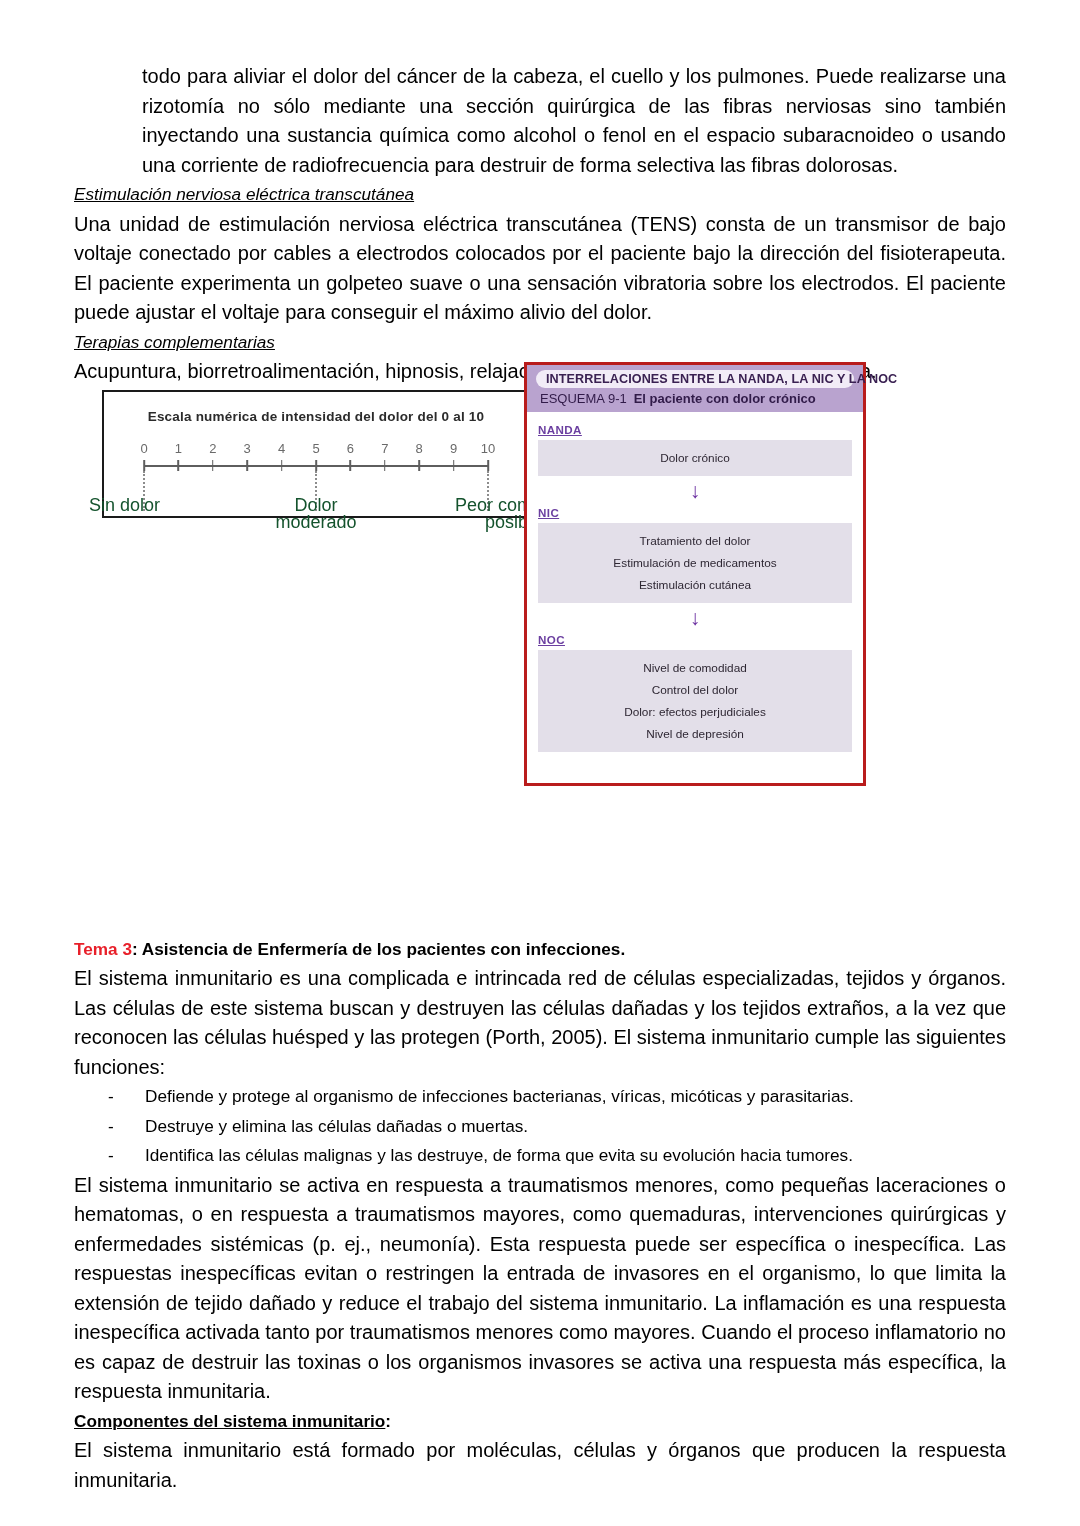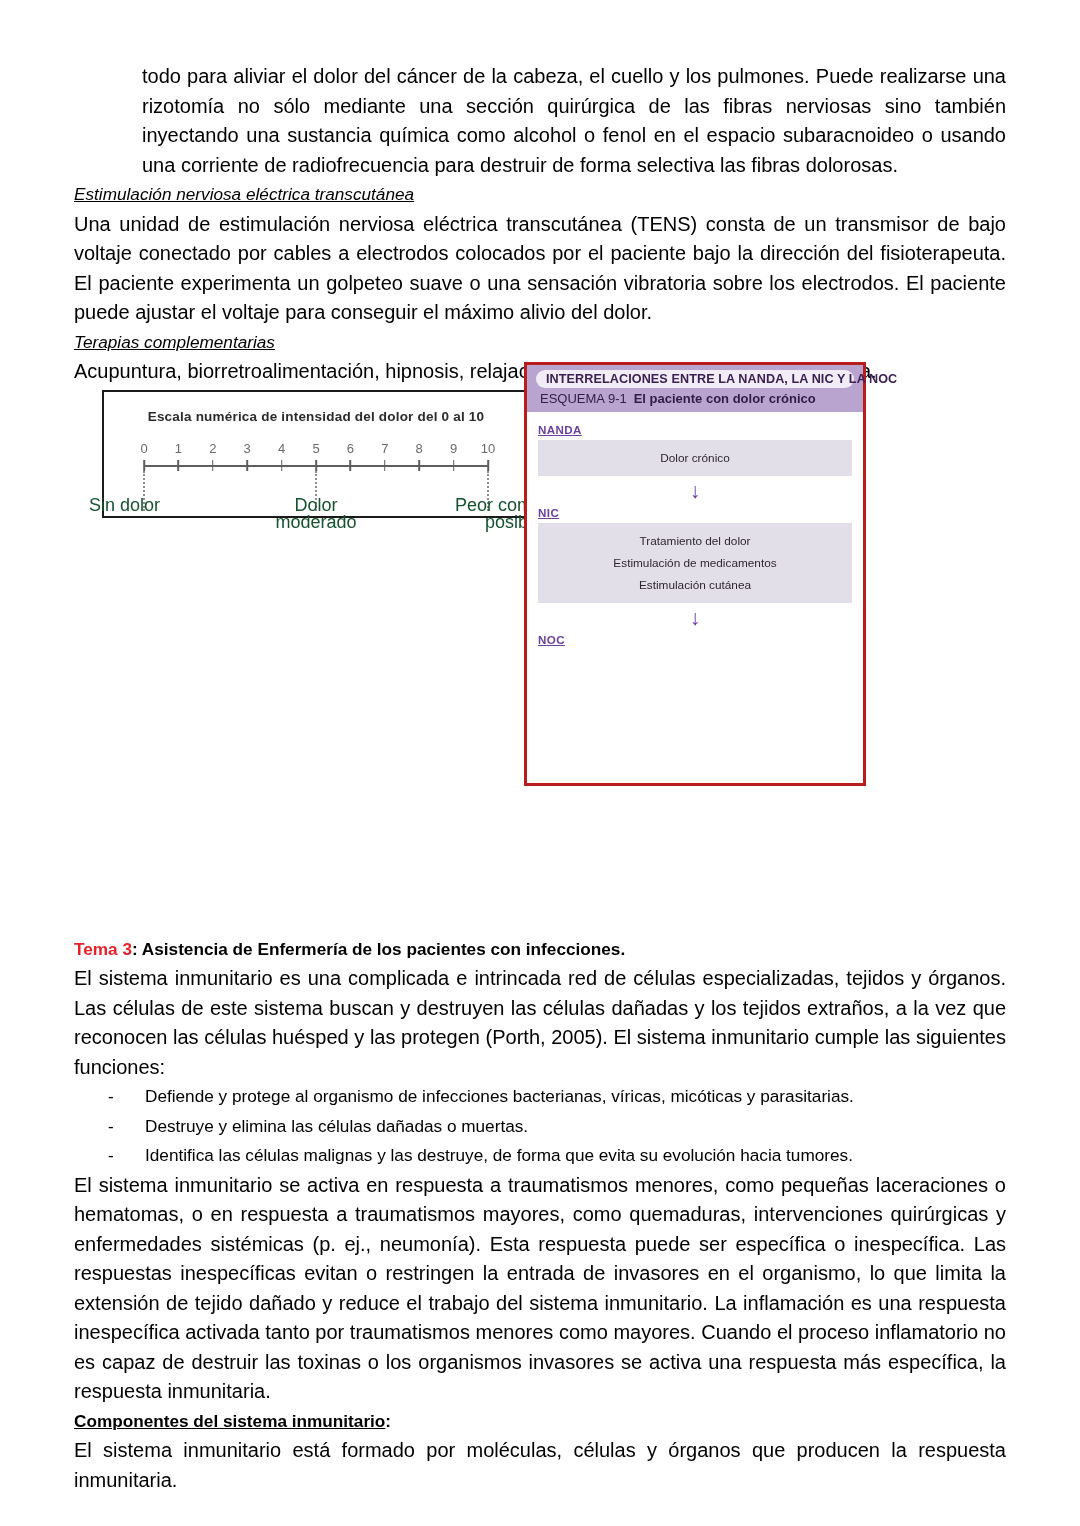--- a/index.html
+++ b/index.html
@@ -349,18 +349,24 @@
         <div class="nnn-cat">NIC</div>
         <div class="nnn-box">
           <div class="nnn-item">Tratamiento del dolor</div>
           <div class="nnn-item">Estimulación de medicamentos</div>
           <div class="nnn-item">Estimulación cutánea</div>
         </div>
 
         <div class="nnn-arrow">↓</div>
 
         <div class="nnn-cat">NOC</div>
+        <div class="nnn-box">
+          <div class="nnn-item">Nivel de comodidad</div>
+          <div class="nnn-item">Control del dolor</div>
+          <div class="nnn-item">Dolor: efectos perjudiciales</div>
+          <div class="nnn-item">Nivel de depresión</div>
+        </div>
 
       </div>
     </div>
 
   </div>
 </div>
 
 </body></html>

